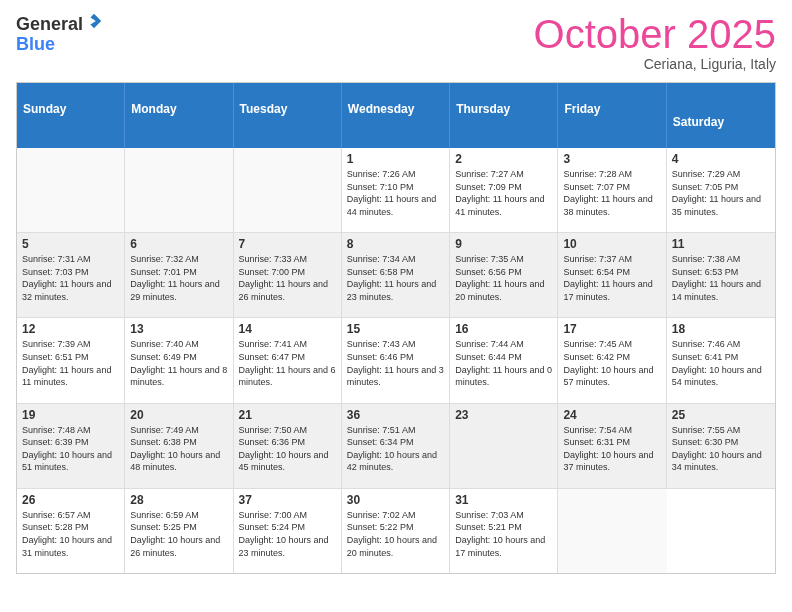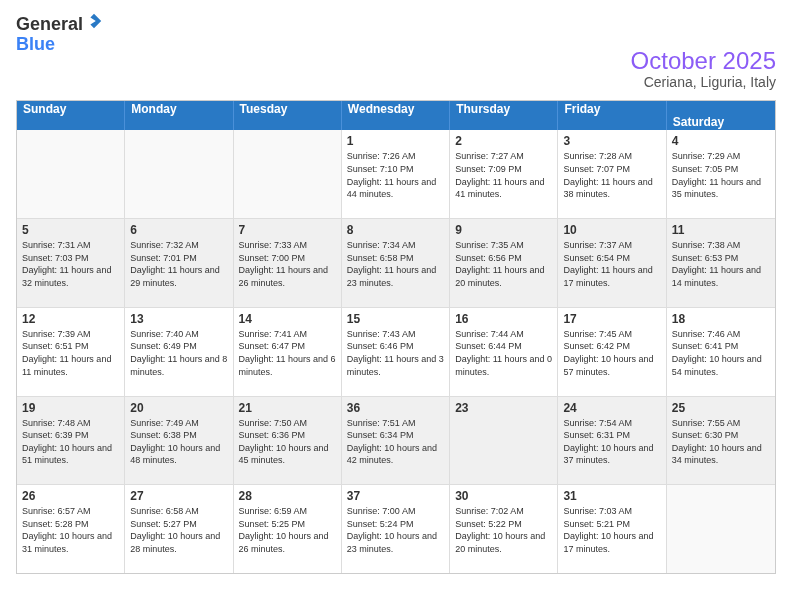--- a/index.html
+++ b/index.html
@@ -36,25 +36,24 @@
     .logo-blue { color: #3b82f6; }
     .logo-icon {
       width: 18px;
       height: 18px;
       margin-left: 2px;
     }
     .title-area {
       text-align: right;
     }
     .month-title {
-      font-size: 24px;
+      font-size: 40px;
       font-weight: normal;
-      color: #8b5cf6;
+      color: #ec4899;
       line-height: 1.1;
-      margin-top: 36px;
     }
     .location {
       font-size: 14px;
       color: #555;
     }
     .calendar {
       flex: 1;
       display: flex;
       flex-direction: column;
       border: 1px solid #ccc;
@@ -62,21 +61,21 @@
     .calendar-header {
       display: grid;
       grid-template-columns: repeat(7, 1fr);
       background: #2979c5;
     }
     .calendar-header .day-label {
       color: #fff;
       font-size: 12px;
       font-weight: bold;
       text-align: left;
-      padding: 1px 6px;
+      padding: 19px 6px;
       border-right: 1px solid #4a90d9;
     }
     .calendar-header .day-label:last-child { border-right: none; margin-top: 13px; }
     .calendar-body {
       flex: 1;
       display: flex;
       flex-direction: column;
     }
     .calendar-row {
       display: grid;
@@ -251,24 +250,20 @@
             <div class="day-number">25</div>
             <div class="cell-info">Sunrise: 7:55 AM<br>Sunset: 6:30 PM<br>Daylight: 10 hours and 34 minutes.</div>
           </div>
         </div>
         <div class="calendar-row">
           <div class="calendar-cell">
             <div class="day-number">26</div>
             <div class="cell-info">Sunrise: 6:57 AM<br>Sunset: 5:28 PM<br>Daylight: 10 hours and 31 minutes.</div>
           </div>
           <div class="calendar-cell">
-            <div class="day-number">27</div>
-            <div class="cell-info">Sunrise: 6:58 AM<br>Sunset: 5:27 PM<br>Daylight: 10 hours and 28 minutes.</div>
-          </div>
-          <div class="calendar-cell">
             <div class="day-number">28</div>
             <div class="cell-info">Sunrise: 6:59 AM<br>Sunset: 5:25 PM<br>Daylight: 10 hours and 26 minutes.</div>
           </div>
           <div class="calendar-cell">
             <div class="day-number">37</div>
             <div class="cell-info">Sunrise: 7:00 AM<br>Sunset: 5:24 PM<br>Daylight: 10 hours and 23 minutes.</div>
           </div>
           <div class="calendar-cell">
             <div class="day-number">30</div>
             <div class="cell-info">Sunrise: 7:02 AM<br>Sunset: 5:22 PM<br>Daylight: 10 hours and 20 minutes.</div>

